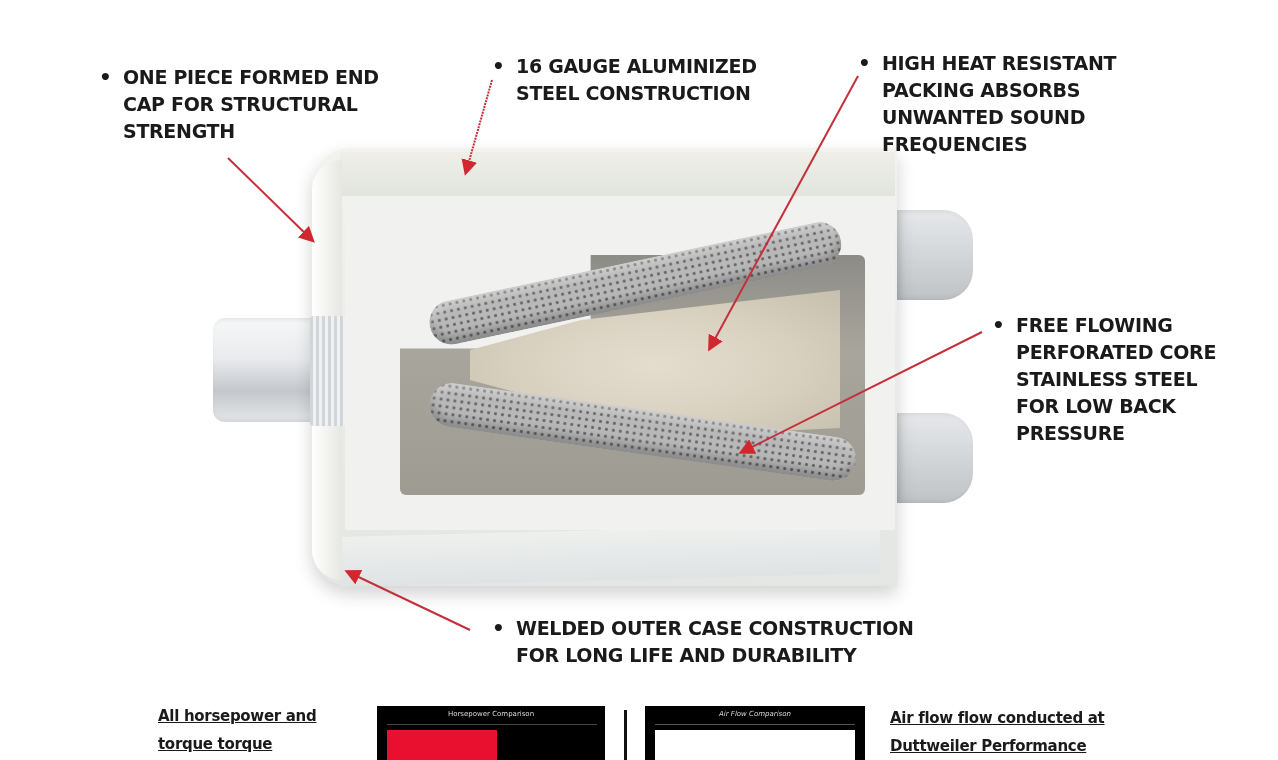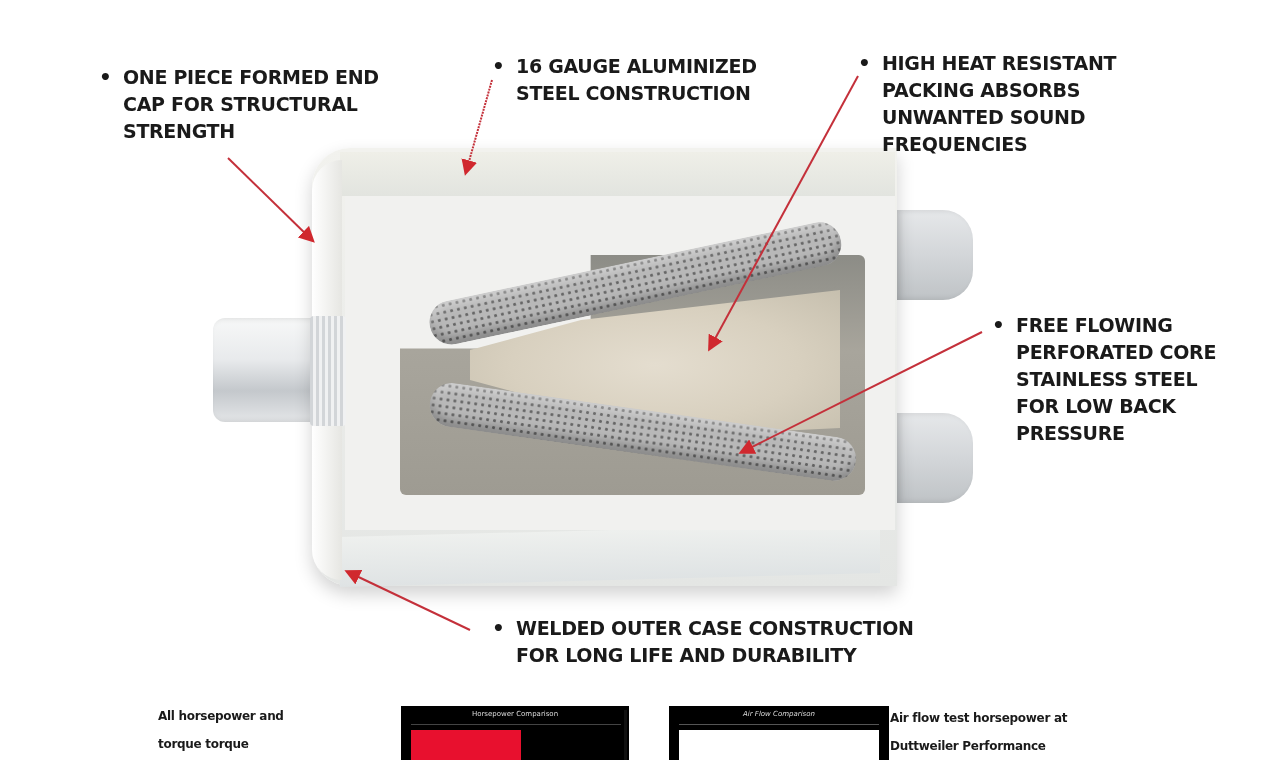--- a/index.html
+++ b/index.html
@@ -1,20 +1,20 @@
 <!DOCTYPE html>
 <html><head>
 <meta charset="utf-8">
 <style>
   html,body{margin:0;padding:0;}
   body{width:1278px;height:760px;background:#ffffff;position:relative;overflow:hidden;font-family:"DejaVu Sans","Liberation Sans",sans-serif;}
   .callout{position:absolute;font-weight:bold;color:#1a1a1a;font-size:19px;line-height:27px;letter-spacing:-0.3px;text-transform:uppercase;}
   .callout .bullet{position:absolute;left:-24px;top:0;font-size:20px;}
   .callout .line{display:block;white-space:nowrap;}
-  .caption{position:absolute;font-weight:bold;color:#1a1a1a;font-size:12px;line-height:28px;letter-spacing:-0.3px;}
+  .caption{position:absolute;font-weight:bold;color:#1a1a1a;font-size:15px;line-height:28px;letter-spacing:-0.3px;text-decoration:underline;}
   .caption .line{display:block;white-space:nowrap;}
 
   
   .muffler{position:absolute;left:0;top:0;width:1278px;height:760px;}
   .body-shell{position:absolute;left:312px;top:148px;width:585px;height:438px;background:linear-gradient(180deg,#f2f2ee 0%,#ecedea 40%,#e4e6e4 100%);border-radius:38px 0 0 38px;box-shadow:0 8px 18px rgba(0,0,0,0.18);}
   .top-band{position:absolute;left:340px;top:152px;width:555px;height:44px;background:linear-gradient(180deg,#efefe8,#e2e4df);}
   .bottom-band{position:absolute;left:340px;top:530px;width:540px;height:50px;background:linear-gradient(180deg,#eef0ee,#dfe3e4);transform:skewY(-1.5deg);}
   .end-cap-edge{position:absolute;left:312px;top:160px;width:30px;height:420px;background:linear-gradient(90deg,#ffffff,#e6e6e2);border-radius:30px 0 0 30px;}
   .face{position:absolute;left:345px;top:196px;width:550px;height:334px;background:#f1f1ef;}
   .cutaway{position:absolute;left:400px;top:255px;width:465px;height:240px;background:linear-gradient(180deg,#8c8c86,#a8a59c 40%,#9e9b92);clip-path:polygon(41% 0%,100% 0%,100% 100%,0% 100%,0% 39%,41% 39%);border-radius:6px;}
@@ -22,21 +22,21 @@
   .tube{position:absolute;height:44px;border-radius:22px;background-color:#b8b8b8;background-image:radial-gradient(circle,#666 1.3px,transparent 1.6px);background-size:7px 7px;box-shadow:inset 0 -8px 10px rgba(0,0,0,0.25),inset 0 6px 8px rgba(255,255,255,0.35);}
   .tube-upper{left:430px;top:305px;width:420px;transform:rotate(-12deg);transform-origin:left center;}
   .tube-lower{left:430px;top:380px;width:430px;transform:rotate(8deg);transform-origin:left center;}
   .inlet{position:absolute;left:213px;top:318px;width:110px;height:104px;background:linear-gradient(180deg,#f7f8f8 0%,#e8eaec 40%,#c4c8cc 70%,#e4e6e8 100%);border-radius:12px 4px 4px 12px;box-shadow:inset -4px 0 6px rgba(0,0,0,0.15);}
   .inlet-flange{position:absolute;left:310px;top:316px;width:36px;height:110px;background:repeating-linear-gradient(90deg,#d2d5d8 0 3px,#f0f1f2 3px 6px);border-radius:4px;}
   .outlet{position:absolute;left:895px;width:78px;height:90px;background:linear-gradient(180deg,#e6e8ea 0%,#d3d6d9 50%,#bfc3c6 100%);border-radius:0 30px 30px 0;box-shadow:inset 4px 0 6px rgba(0,0,0,0.12);}
   .outlet-top{top:210px;}
   .outlet-bottom{top:413px;}
 
   svg.arrows{position:absolute;left:0;top:0;}
-  .chart-thumb{position:absolute;background:#000;margin-left:24px;}
+  .chart-thumb{position:absolute;background:#000;}
   .chart-thumb .thumb-title{position:absolute;top:4px;left:0;width:100%;text-align:center;color:#dddddd;font-size:7px;white-space:nowrap;}
   .divider{position:absolute;left:624px;top:710px;width:3px;height:50px;background:#111;}
 </style>
 </head>
 <body>
 
 <div class="muffler">
   <div class="inlet"></div>
   <div class="outlet outlet-top"></div>
   <div class="outlet outlet-bottom"></div>
@@ -114,15 +114,15 @@
 
 <div class="divider"></div>
 
 <div class="chart-thumb" style="left:645px;top:706px;width:220px;height:54px;font-style:italic;">
   <span class="thumb-title">Air Flow Comparison</span>
   <div style="position:absolute;left:10px;top:24px;width:200px;height:30px;background:#ffffff;"></div>
   <div style="position:absolute;left:10px;top:18px;width:200px;height:1px;background:#555;"></div>
 </div>
 
 <div class="caption" style="left:890px;top:704px;">
-  <span class="line">Air flow test horsepower at</span>
+  <span class="line">Air flow flow conducted at</span>
   <span class="line">Duttweiler Performance</span>
 </div>
 
 </body></html>

